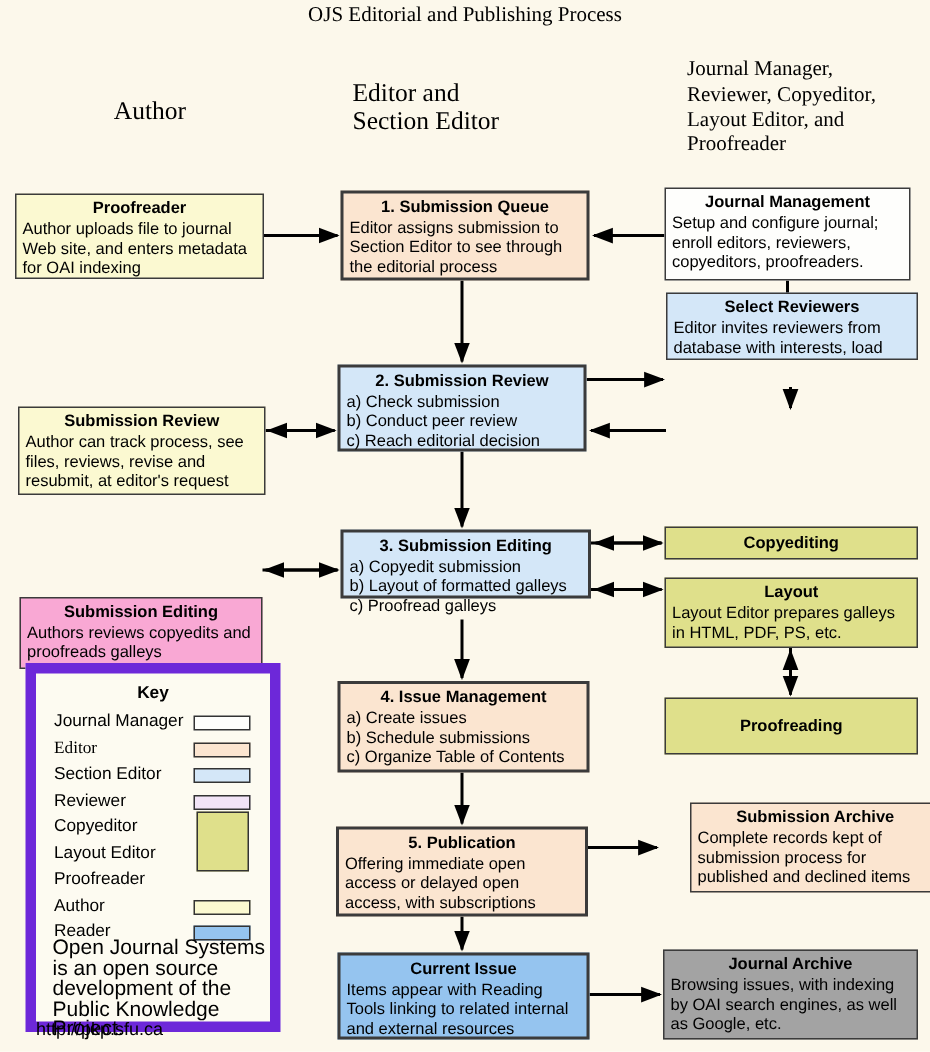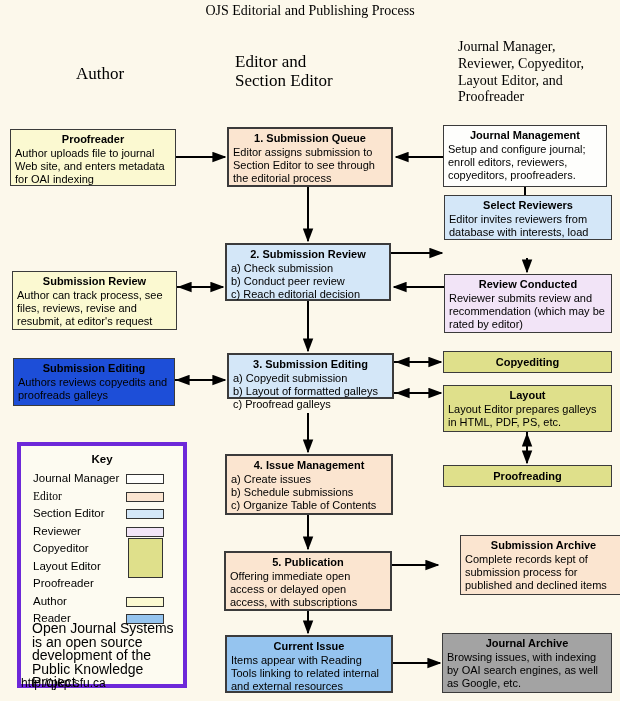--- a/index.html
+++ b/index.html
@@ -24,29 +24,29 @@
   #b-sq{left:227px;top:127px;width:166px;height:60px;}
   #b-jm{left:443px;top:125px;width:164px;height:62px;}
   #b-sel{left:444px;top:195px;width:168px;height:45px;}
   #b-sr-a{left:12px;top:258px;width:165px;height:59px;margin-top:13px;}
   #b-sr{left:225px;top:243px;width:166px;height:58px;}
   #b-rc{left:444px;top:274px;width:168px;height:59px;}
   #b-se-a{left:13px;top:358px;width:162px;height:48px;}
   #b-se{left:227px;top:353px;width:167px;height:46px;}
   #b-copy{left:443px;top:351px;width:169px;height:22px;}
   #b-layout{left:443px;top:385px;width:169px;height:47px;}
-  #b-proof{left:443px;top:465px;width:169px;height:22px;}
+  #b-proof{left:443px;top:465px;width:169px;height:38px;}
   #b-im{left:225px;top:454px;width:168px;height:61px;}
   #b-pub{left:224px;top:551px;width:168px;height:60px;}
   #b-sa{left:440px;top:535px;width:167px;height:60px;margin-left:20px;}
   #b-ci{left:225px;top:635px;width:168px;height:58px;}
   #b-ja{left:442px;top:633px;width:170px;height:60px;}
 
   #key{position:absolute;left:17px;top:442px;width:170px;height:246px;
-       border:4px solid #6d28d9;box-sizing:border-box;background:#FDFBF1;}
+       border:7px solid #6d28d9;box-sizing:border-box;background:#FDFBF1;}
   .key-title{position:absolute;top:7px;left:0;width:100%;text-align:center;
              font-weight:bold;font-size:11.5px;}
   .key-row{position:absolute;left:12px;font-size:11.5px;line-height:17.5px;height:17.5px;}
   .kr0{top:24px;} .kr1{top:41.5px;font-family:Liberation Serif, serif;} .kr2{top:59px;} .kr3{top:76.5px;}
   .kr4{top:94px;} .kr5{top:111.5px;text-align:center;} .kr6{top:129px;} .kr7{top:146.5px;} .kr8{top:164px;}
   .key-swatch{position:absolute;left:105px;width:38px;height:10px;
               border:1px solid #333;box-sizing:border-box;}
   .ks0{top:28px;} .ks1{top:45.5px;} .ks2{top:63px;} .ks3{top:80.5px;}
   .ks7{top:150.5px;} .ks8{top:167.5px;}
   .key-swatch-big{position:absolute;left:107px;top:92px;width:35px;height:40px;
@@ -128,26 +128,22 @@
     <div class="bb">Author can track process, see files, reviews, revise and resubmit, at editor's request</div>
   </div>
 
   <div class="box mid" id="b-sr" style="background-color: rgb(212, 231, 248);">
     <div class="bt">2. Submission Review</div>
     <div class="bb">a) Check submission
 b) Conduct peer review
 c) Reach editorial decision</div>
   </div>
 
-  <div class="box" id="b-rc" style="background-color: rgb(242, 228, 247);">
-    <div class="bt">Review Conducted</div>
-    <div class="bb">Reviewer submits review and recommendation (which may be rated by editor)</div>
-  </div>
-
-  <div class="box" id="b-se-a" style="background-color: #1d4ed8;">
+
+  <div class="box" id="b-se-a" style="background-color: #f9a8d4; margin-top: 40px;">
     <div class="bt">Submission Editing</div>
     <div class="bb">Authors reviews copyedits and proofreads galleys</div>
   </div>
 
   <div class="box mid" id="b-se" style="background-color: rgb(212, 231, 248);">
     <div class="bt">3. Submission Editing</div>
     <div class="bb">a) Copyedit submission
 b) Layout of formatted galleys
 c) Proofread galleys</div>
   </div>

